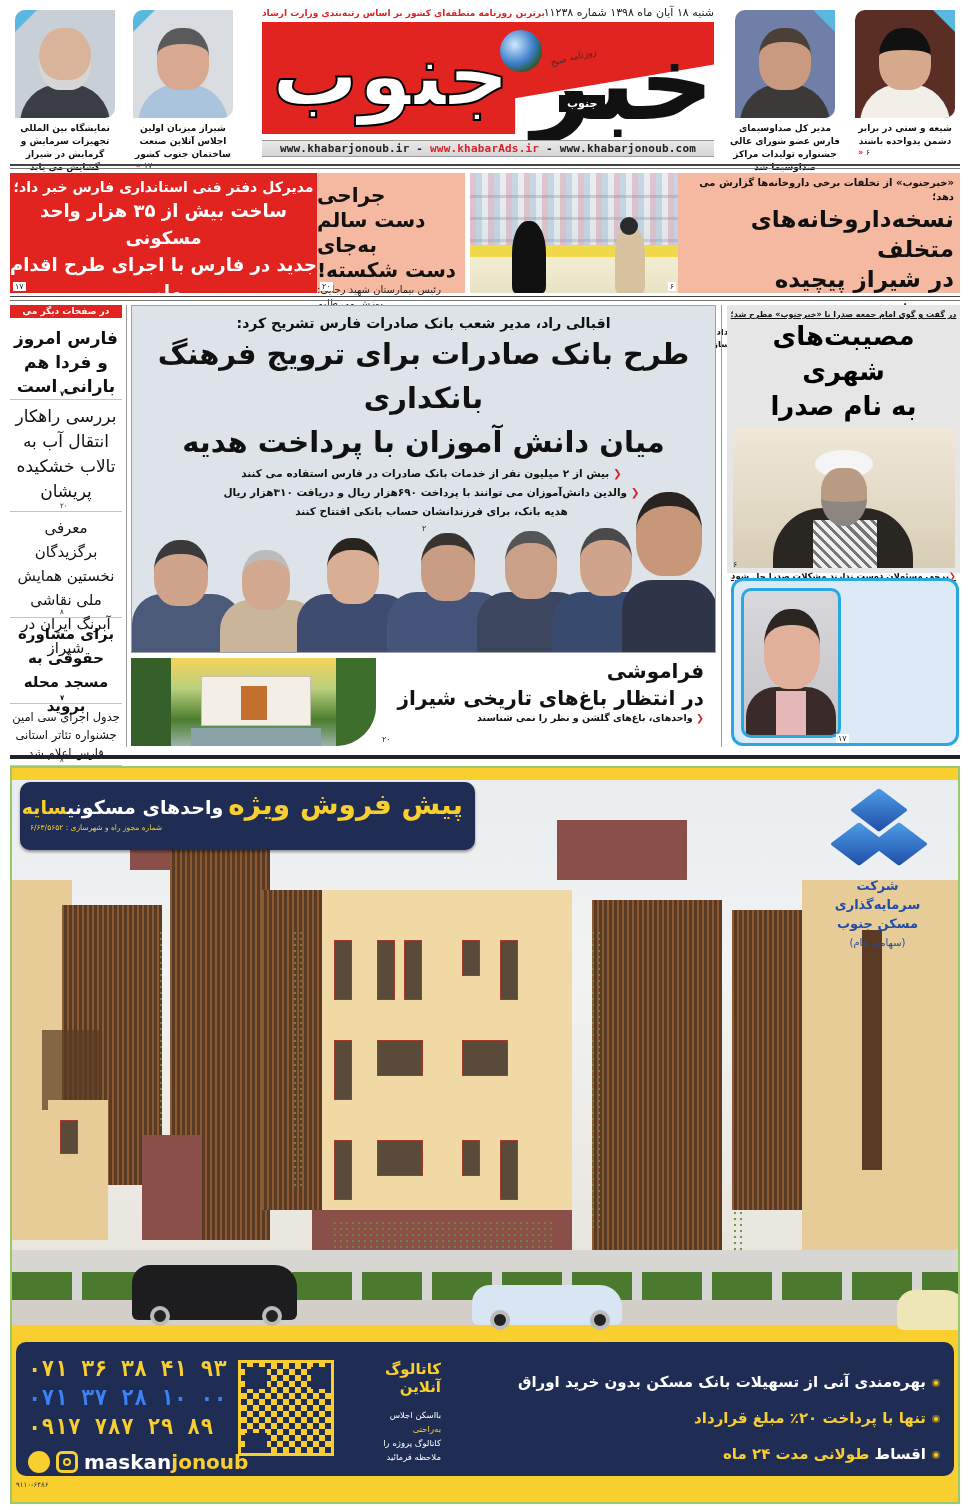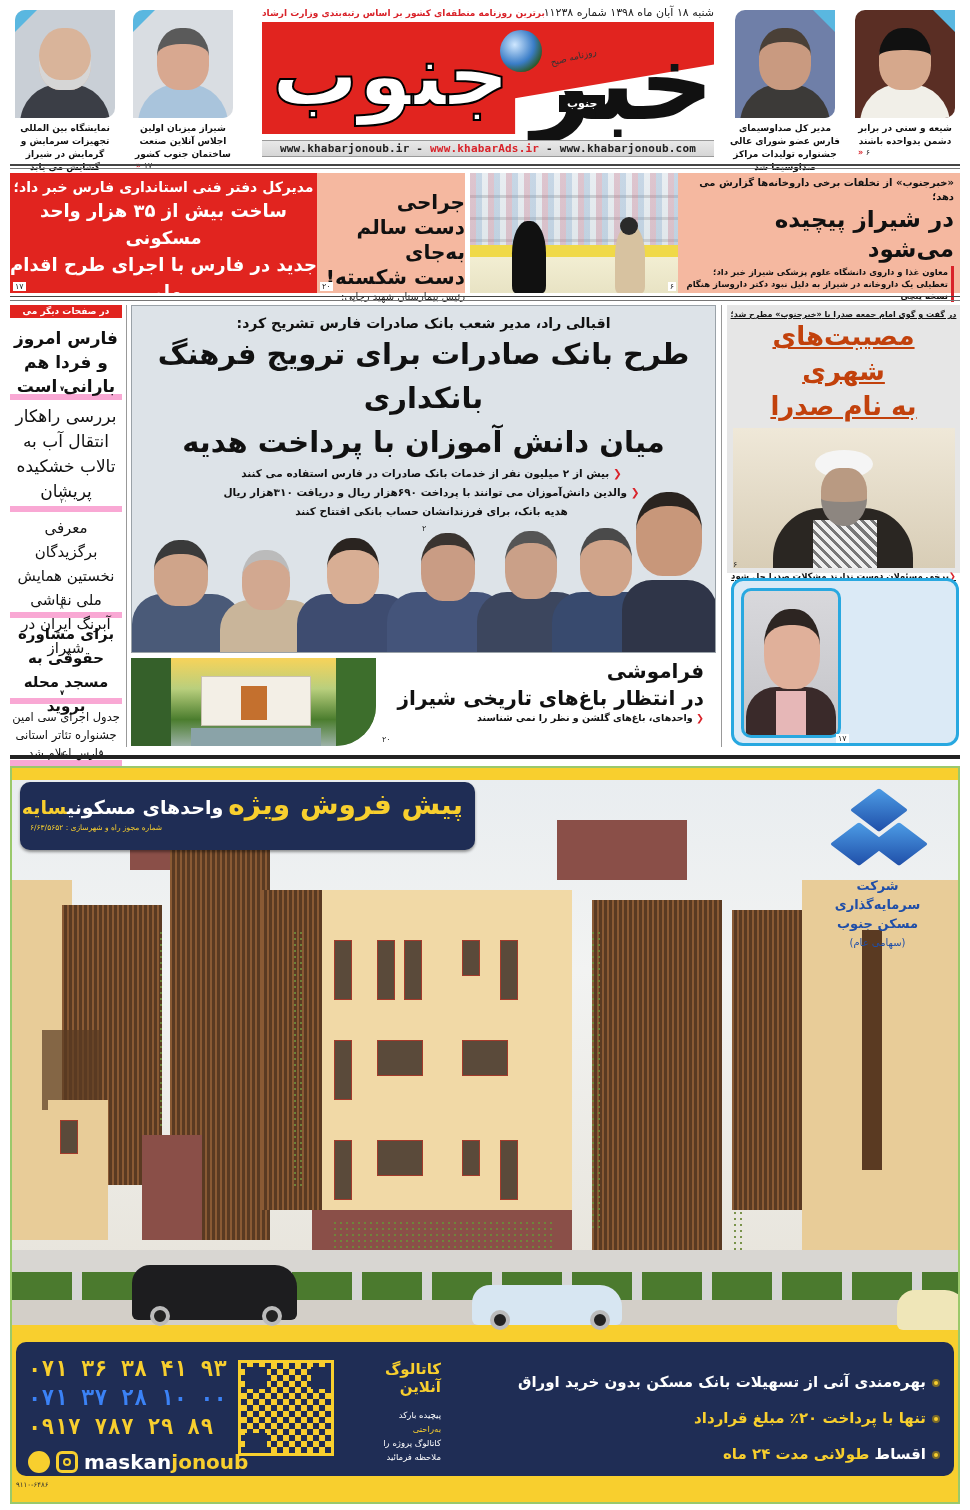--- a/index.html
+++ b/index.html
@@ -29,35 +29,35 @@
   .jonoub-small { position: absolute; left: 297px; top: 95px; background: #111; color: #fff; font-size: 11px; font-weight: bold; padding: 2px 8px; }
   .urlbar { position: absolute; left: 0; top: 140px; width: 452px; height: 17px; background: linear-gradient(#e8e8e8,#d6d6d6); border-top: 1px solid #999; border-bottom: 1px solid #999; font-size: 11px; font-weight: bold; color: #222; text-align: center; line-height: 16px; direction: ltr; font-family: "DejaVu Sans Mono", monospace; letter-spacing: 0.2px; }
   .urlbar .red { color: #d9232a; }
   .rule-double { position: absolute; left: 10px; width: 950px; height: 5px; border-top: 2px solid #444; border-bottom: 1px solid #777; }
 
   
   .pink { background: #f5b8a0; }
   .story-red { position: absolute; left: 10px; top: 173px; width: 307px; height: 120px; background: #e1241f; color: #fff; text-align: center; padding-top: 4px; }
   .story-red .kicker { font-size: 14px; font-weight: bold; line-height: 20px; }
   .story-red .head { font-size: 18px; font-weight: bold; line-height: 27px; }
-  .story-surgery { position: absolute; left: 317px; top: 173px; width: 148px; height: 120px; text-align: right; padding-top: 17px; }
+  .story-surgery { position: absolute; left: 317px; top: 173px; width: 148px; height: 120px; text-align: left; padding-top: 10px; }
   .story-surgery .head { font-size: 20px; font-weight: bold; line-height: 25px; color: #111; }
   .story-surgery .sub { font-size: 10px; line-height: 14px; color: #222; }
   .pharm-photo { position: absolute; left: 470px; top: 173px; width: 208px; height: 120px; background: linear-gradient(180deg,#e9eef2 0%,#dfe6ea 60%,#f5f1d6 62%,#e8e3c4 100%); overflow: hidden; }
   .shelf { position: absolute; left: 0; width: 100%; height: 3px; background: #c7ccd0; }
   .person { position: absolute; border-radius: 45% 45% 10% 10%; }
   .story-pharm { position: absolute; left: 678px; top: 173px; width: 282px; height: 120px; padding: 3px 6px 0 4px; text-align: right; }
   .story-pharm .kicker { font-size: 10px; font-weight: bold; line-height: 14px; color: #111; }
   .story-pharm .head { font-size: 23px; font-weight: bold; line-height: 30px; color: #111; }
   .story-pharm .sub { font-size: 8.5px; font-weight: bold; line-height: 12px; color: #111; border-right: 3px solid #d9232a; padding-right: 3px; margin-top: 2px; }
 
   
   .leftcol { position: absolute; left: 10px; top: 305px; width: 112px; }
   .leftcol .label { background: #e1241f; color: #fff; font-size: 9px; font-weight: bold; text-align: center; height: 13px; line-height: 13px; }
-  .leftcol .item { text-align: center; color: #111; padding: 4px 0 0; border-bottom: 6px solid #f9a8d4; position: relative; }
+  .leftcol .item { text-align: center; color: #111; padding: 4px 0 0; border-bottom: 1px solid #f9a8d4; position: relative; }
   .leftcol .item .pgn { font-size: 7px; display: block; line-height: 9px; }
 
   
   .mainbox { position: absolute; left: 131px; top: 305px; width: 585px; height: 348px; background: #dde3e8; border: 1px solid #9aa2a8; text-align: center; overflow: hidden; }
   .mainbox .kicker { font-size: 14px; font-weight: bold; color: #111; margin-top: 8px; line-height: 18px; }
   .mainbox .head { font-size: 29px; font-weight: bold; color: #111; line-height: 44px; letter-spacing: -0.5px; }
   .mainbox .bul { font-size: 10.5px; font-weight: bold; color: #111; line-height: 19px; padding-left: 16px; }
   .mainbox .bul .chev { color: #d9232a; }
   .people { position: absolute; left: 0; bottom: 0; width: 585px; height: 160px; }
   .p { position: absolute; bottom: 0; }
@@ -68,21 +68,21 @@
   .garden-photo { position: absolute; left: 131px; top: 658px; width: 245px; height: 88px; border-radius: 0 0 40px 0; overflow: hidden; background: linear-gradient(180deg,#f7d35a 0%,#b9cf7d 35%,#4b7d2e 70%,#9db2a8 100%); }
   .garden-story { position: absolute; left: 382px; top: 658px; width: 326px; height: 88px; text-align: right; padding-right: 4px; }
   .garden-story .head1 { font-size: 20px; font-weight: bold; color: #111; line-height: 26px; }
   .garden-story .head2 { font-size: 20px; font-weight: bold; color: #111; line-height: 28px; }
   .garden-story .sub { font-size: 9.5px; font-weight: bold; color: #111; }
   .garden-story .sub .chev { color: #d9232a; }
 
   
   .sadra { position: absolute; left: 727px; top: 305px; width: 233px; height: 268px; background: #e6e6e6; text-align: center; }
   .sadra .kicker { font-size: 8px; font-weight: bold; color: #111; padding-top: 5px; text-decoration: underline; }
-  .sadra .head { font-size: 26px; font-weight: bold; color: #c2410c; line-height: 35px; text-decoration: underline; }
+  .sadra .head { font-size: 26px; font-weight: bold; color: #000000; line-height: 35px; }
   .sadra .photo { width: 222px; height: 140px; margin: 4px auto 0; background: linear-gradient(180deg,#efe8d8,#d8cdb6); position: relative; overflow: hidden; }
   .sadra .cap { font-size: 8.5px; font-weight: bold; color: #111; margin-top: 3px; text-decoration: underline; }
   .sadra .cap .chev { color: #d9232a; }
   .barzigar { position: absolute; left: 731px; top: 578px; width: 228px; height: 168px; border: 3px solid #28a8e0; border-radius: 12px; background: #dbeaf6; }
   .barzigar .photo { position: absolute; left: 7px; top: 7px; width: 100px; height: 150px; border: 3px solid #28a8e0; border-radius: 10px; background: linear-gradient(180deg,#d8d8dc,#c4c4c8); overflow: hidden; }
   .barzigar .txt { position: absolute; right: 6px; top: 6px; width: 112px; text-align: center; font-size: 12px; font-weight: bold; color: #111; line-height: 19.5px; }
 
   .vline { position: absolute; width: 1px; background: #999; }
   .thickrule { position: absolute; left: 10px; top: 755px; width: 950px; height: 4px; background: #222; }
 
@@ -214,20 +214,21 @@
   <div class="abs" style="left:0; top:0; width:208px; height:72px; background: repeating-linear-gradient(90deg, rgba(200,120,140,.35) 0 6px, rgba(120,160,200,.3) 6px 12px, transparent 12px 18px);"></div>
   <div class="abs" style="left:0; top:72px; width:208px; height:12px; background:#f0d948;"></div>
   <div class="person" style="left:42px; top:48px; width:34px; height:72px; background:#111;"></div>
   <div class="person" style="left:145px; top:52px; width:30px; height:68px; background:#d7c2a0;"></div>
   <div class="abs" style="left:150px; top:44px; width:18px; height:18px; border-radius:50%; background:#2a2a2a;"></div>
   <div class="abs pg" style="right:2px; bottom:2px; background:#fff; padding:0 2px;">۶</div>
 </div>
 
 <div class="story-pharm pink">
   <div class="kicker">«خبرجنوب» از تخلفات برخی داروخانه‌ها گزارش می دهد؛</div>
+  <div class="head">نسخه‌داروخانه‌های متخلف</div>
   <div class="head">در شیراز پیچیده می‌شود</div>
   <div class="sub">
     <div>معاون غذا و داروی دانشگاه علوم پزشکی شیراز خبر داد؛</div>
     <div>تعطیلی یک داروخانه در شیراز به دلیل نبود دکتر داروساز هنگام نسخه پیچی</div>
   </div>
 </div>
 
 <div class="rule-double" style="top:296px; border-top-width:1px;"></div>
 
 <div class="leftcol">
@@ -417,21 +418,21 @@
       <div class="ic round"></div>
       <div class="ic">
           <div class="dot"></div>
         </div>
       <div class="handle"><span style="color:#fff">maskan</span><span>jonoub</span></div>
     </div>
     <div class="qr"></div>
     <div class="catalog">
       <div class="t">کاتالوگ آنلاین</div>
       <div class="s">
-        <div>پیچیده بارکد</div>
+        <div>بااسکن اجلاس</div>
         <div class="y">به‌راحتی</div>
         <div>کاتالوگ پروژه را</div>
         <div>ملاحظه فرمائید</div>
       </div>
     </div>
     <div class="perks">
       <div class="w"><span class="dot"></span><span>بهره‌مندی آنی از تسهیلات بانک مسکن بدون خرید اوراق</span></div>
       <div class="y"><span class="dot"></span><span>تنها با پرداخت ۲۰٪ مبلغ قرارداد</span></div>
       <div><span class="dot"></span><span class="w">اقساط</span> <span class="y">طولانی مدت ۲۴ ماه</span></div>
     </div>

